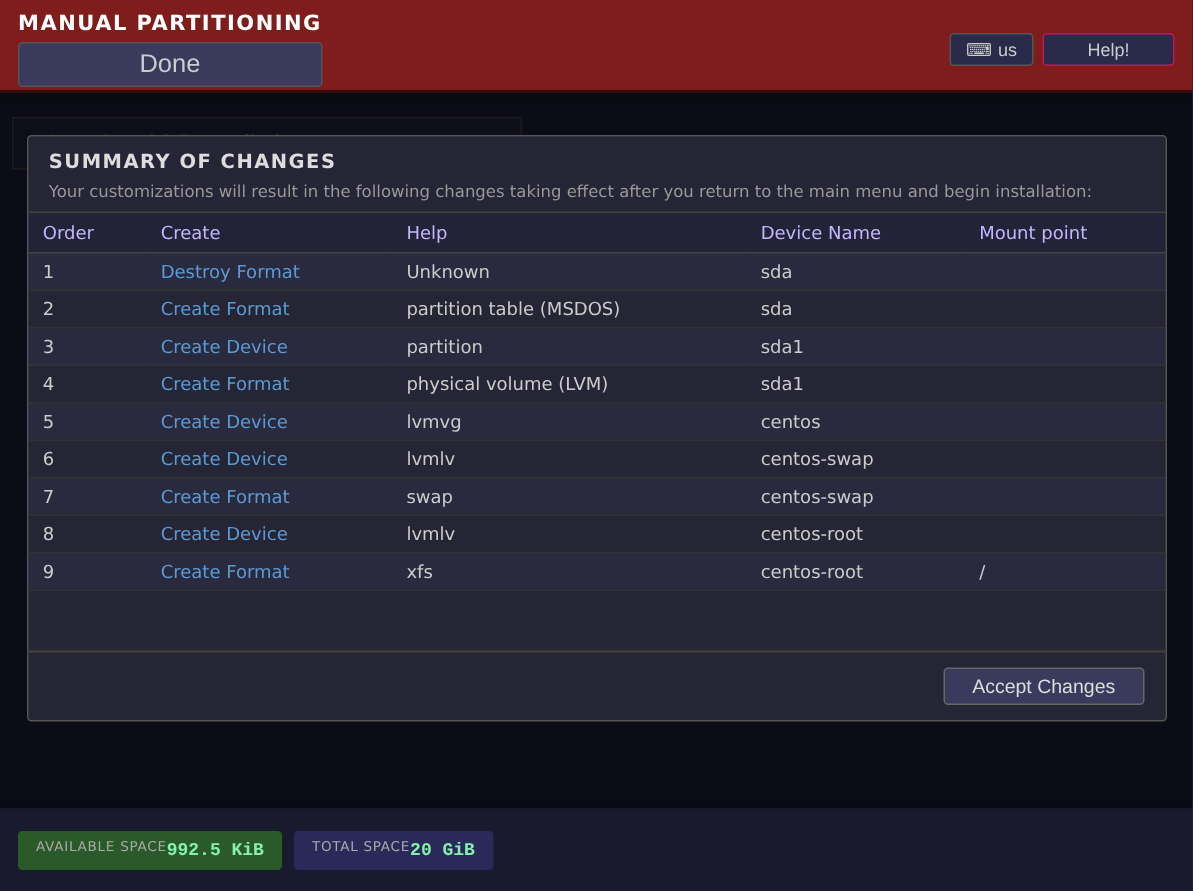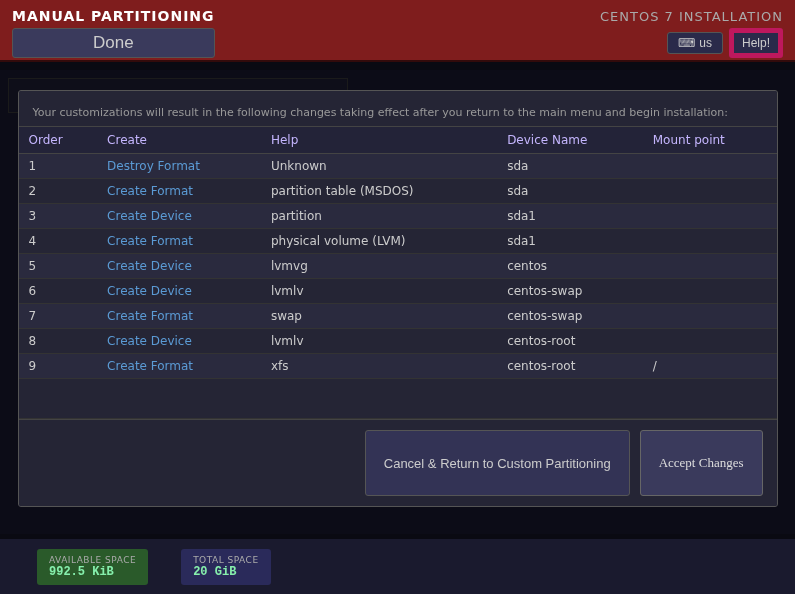--- a/index.html
+++ b/index.html
@@ -64,23 +64,23 @@
       padding: 3px 10px;
       font-size: 12px;
       cursor: pointer;
       border-radius: 3px;
       display: flex;
       align-items: center;
       gap: 4px;
     }
     .help-btn {
       background: #2a2a4a;
-      border: 5px solid #be185d;
-      color: #ccc;
-      padding: 3px 8px;
+      border: 1px solid #be185d;
+      color: #ccc;
+      padding: 3px 29px;
       font-size: 12px;
       cursor: pointer;
       border-radius: 3px;
     }
 
     
     .bg-content {
       position: absolute;
       top: 70px;
       left: 0;
@@ -201,47 +201,45 @@
       color: #ccc;
       padding: 7px 18px;
       font-size: 13px;
       cursor: pointer;
       border-radius: 3px;
     }
     .accept-btn {
       background: #3a3a5c;
       border: 1px solid #666;
       color: #ddd;
-      padding: 24px 18px;
-      font-size: 13px;
-      cursor: pointer;
-      border-radius: 3px;
-      font-family: Liberation Serif, serif;
+      padding: 4px 18px;
+      font-size: 13px;
+      cursor: pointer;
+      border-radius: 3px;
     }
 
     
     .bottom-bar {
       position: absolute;
       bottom: 0;
       left: 0;
       right: 0;
       height: 55px;
       background: #1a1a2e;
       display: flex;
       align-items: center;
       padding: 0 12px;
       gap: 8px;
     }
     .space-badge {
       padding: 6px 12px;
       border-radius: 3px;
       display: flex;
-      flex-direction: column;
+      flex-direction: row;
       align-items: flex-start;
-      margin-left: 25px;
     }
     .space-badge.avail {
       background: #2a5a2a;
     }
     .space-badge.total {
       background: #2a2a5a;
     }
     .space-label {
       font-size: 9px;
       color: #aaa;
@@ -264,41 +262,41 @@
   </style>
 </head>
 <body>
 
 <div class="top-bar">
   <div class="top-bar-left">
     <span class="app-title">MANUAL PARTITIONING</span>
     <button class="done-btn">Done</button>
   </div>
   <div class="top-bar-right">
-    <span class="install-title">CENTOS 7 INSTALLATION</span>
     <div class="lang-help">
       <button class="lang-btn">
         <span>⌨</span>
         <span>us</span>
       </button>
       <button class="help-btn">Help!</button>
     </div>
   </div>
 </div>
 
 <div class="bg-content">
   <div class="bg-panel">
     <span>▼ New CentOS 7 Installation</span>
   </div>
   <div class="bg-header-right">centos-root</div>
 </div>
 
 <div class="modal-overlay">
   <div class="modal">
     <div class="modal-title-bar">
+      <div class="modal-title">SUMMARY OF CHANGES</div>
       <div class="modal-subtitle">Your customizations will result in the following changes taking effect after you return to the main menu and begin installation:</div>
     </div>
     <div class="modal-body">
       <table class="changes-table">
         <thead>
           <tr>
             <th>Order</th>
             <th>Create</th>
             <th>Help</th>
             <th>Device Name</th>
@@ -369,21 +367,20 @@
               <td>centos-root</td>
               <td>/</td>
             </tr>
             <tr>
               <td colspan="5" style="height: 40px;"></td>
             </tr>
           </tbody>
       </table>
     </div>
     <div class="modal-footer">
-      <button class="cancel-btn">Cancel &amp; Return to Custom Partitioning</button>
       <button class="accept-btn">Accept Changes</button>
     </div>
   </div>
 </div>
 
 <div class="bottom-bar">
   <div class="space-badge avail">
     <span class="space-label">AVAILABLE SPACE</span>
     <span class="space-value">992.5 KiB</span>
   </div>

